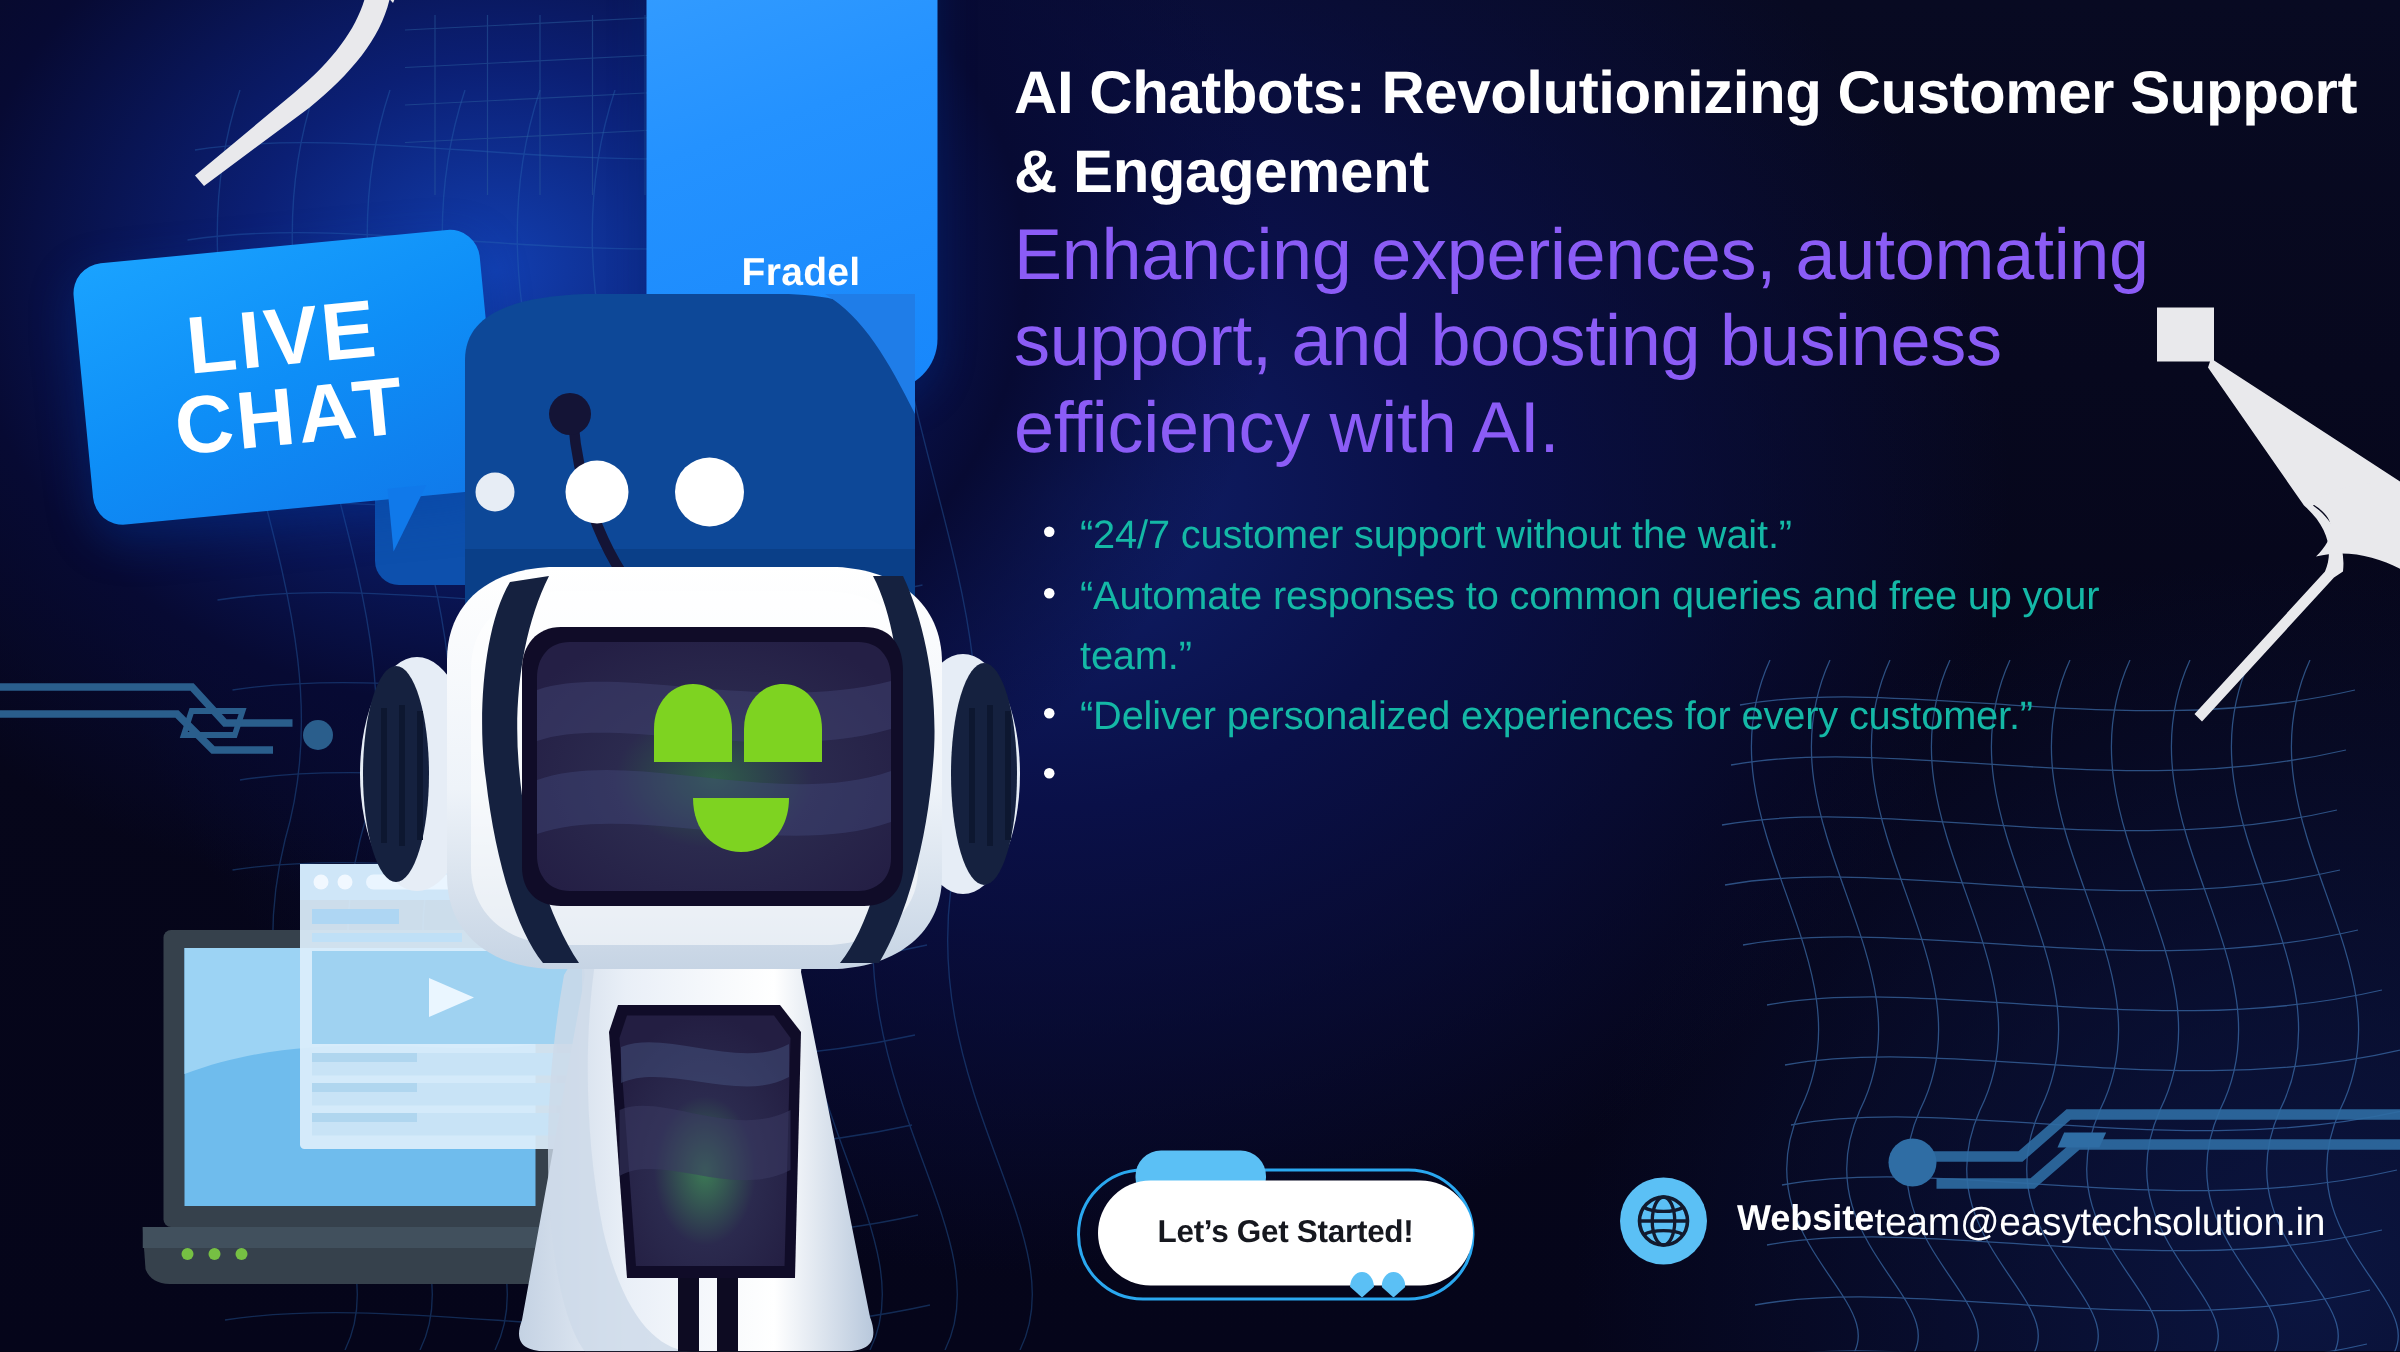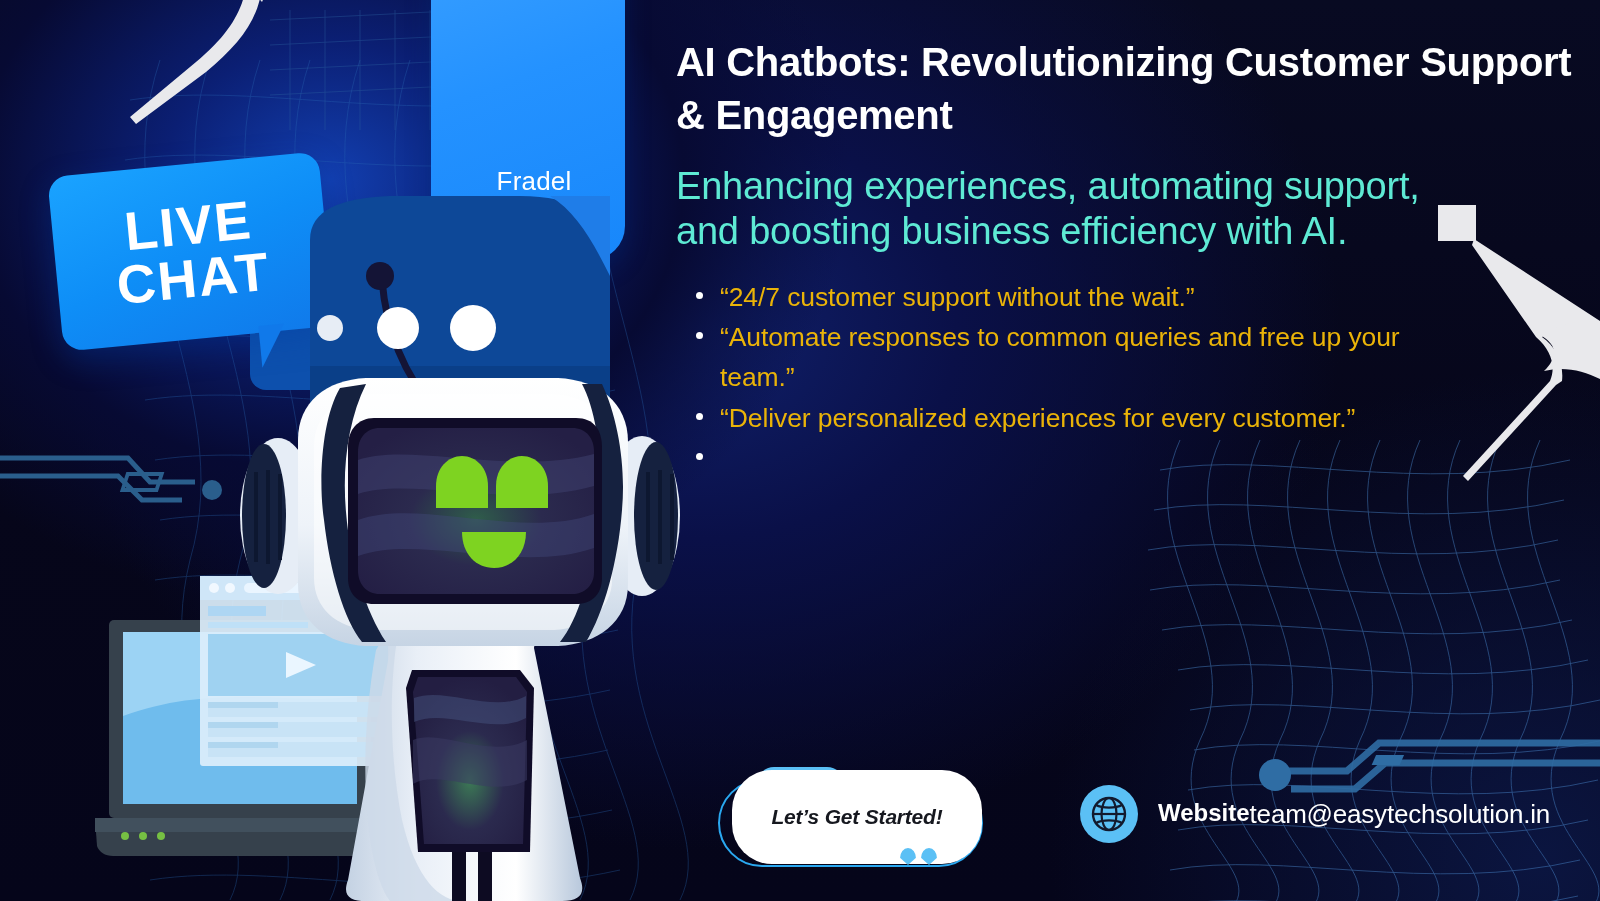--- a/index.html
+++ b/index.html
@@ -32,21 +32,21 @@
   
   .brand-panel{
     position:absolute;left:431px;top:-70px;width:194px;height:330px;
     background:linear-gradient(160deg,#3aa0ff 0%,#2492ff 45%,#1787fb 100%);
     border-radius:0 0 34px 34px;
     display:flex;flex-direction:column;justify-content:flex-end;
     align-items:center;padding-bottom:28px;
     box-shadow:0 8px 24px rgba(0,40,120,.45);
     z-index:6;
   }
-  .brand-line1{color:#fff;font-size:26px;font-weight:400;letter-spacing:.2px;line-height:1.28;margin-left:12px;}
+  .brand-line1{color:#fff;font-size:26px;font-weight:700;letter-spacing:.2px;line-height:1.28;margin-left:12px;}
   .brand-line2{color:#fff;font-size:26px;font-weight:700;letter-spacing:.2px;line-height:1.28;}
   .brand-panel-shadow{
     position:absolute;left:332px;top:243px;width:200px;height:130px;
     background:#0c3e8e;border-radius:0 0 26px 0;z-index:4;opacity:.95;
   }
   
   .livechat-wrap{position:absolute;left:58px;top:163px;width:290px;height:240px;z-index:7;
       transform:rotate(-5.5deg);}
   .livechat{
     position:relative;width:272px;height:175px;border-radius:20px;
@@ -71,46 +71,46 @@
   .browser{position:absolute;left:200px;top:576px;z-index:7;}
   
   .robot{position:absolute;left:190px;top:180px;z-index:8;}
   
   .content{position:absolute;left:676px;top:0;width:924px;height:901px;z-index:10;}
   .title{
     color:#ffffff;font-weight:700;font-size:40px;line-height:1.32;
     letter-spacing:-.3px;margin-top:36px;
   }
   .subtitle{
-    color:#5eead4;font-weight:400;font-size:38px;line-height:1.2;
-    margin-top:22px;width:790px;letter-spacing:-.2px;
+    color:#8b5cf6;font-weight:400;font-size:48px;line-height:1.2;
+    width:790px;letter-spacing:-.2px;
   }
   .bullets{margin-top:22px;width:760px;list-style:none;}
   .bullets li{
-    color:#eab308;font-size:26.5px;line-height:1.52;font-weight:400;
+    color:#14b8a6;font-size:26.5px;line-height:1.52;font-weight:400;
     position:relative;padding-left:44px;letter-spacing:-.1px;
   }
   .bullets li .dot{
     position:absolute;left:20px;top:15px;width:7px;height:7px;border-radius:50%;
     background:#ffffff;
   }
   
   .cta-zone{position:absolute;left:42px;top:767px;width:280px;height:105px;}
   .cta-tab{
     position:absolute;left:39px;top:0;width:87px;height:35px;border-radius:17px;
     background:#5bc0f5;z-index:2;
   }
   .cta-outline{
     position:absolute;left:0;top:12px;width:265px;height:88px;border-radius:46px;
     border:2.5px solid #2aa8f0;
   }
   .cta-btn{
-    position:absolute;left:14px;top:3px;width:250px;height:94px;border-radius:40px;
+    position:absolute;left:14px;top:20px;width:250px;height:70px;border-radius:40px;
     background:#ffffff;display:flex;align-items:center;justify-content:center;
-    z-index:3;cursor:pointer;font-style:italic;
+    z-index:3;cursor:pointer;
   }
   .cta-btn span{color:#16181f;font-weight:700;font-size:21px;letter-spacing:-.2px;}
   .cta-quotes{position:absolute;left:182px;top:81px;z-index:4;display:flex;gap:5px;}
   .cta-quotes i{display:block;width:16px;height:17px;background:#5bc0f5;
       border-radius:50% 50% 50% 50%/60% 60% 40% 40%;
       clip-path:polygon(0 0,100% 0,100% 58%,50% 100%,0 58%);}
   
   .contact{position:absolute;left:404px;top:785px;display:flex;align-items:center;gap:20px;}
   .globe-badge{width:58px;height:58px;border-radius:50%;background:#5bc0f5;
       display:flex;align-items:center;justify-content:center;flex:0 0 58px;}

